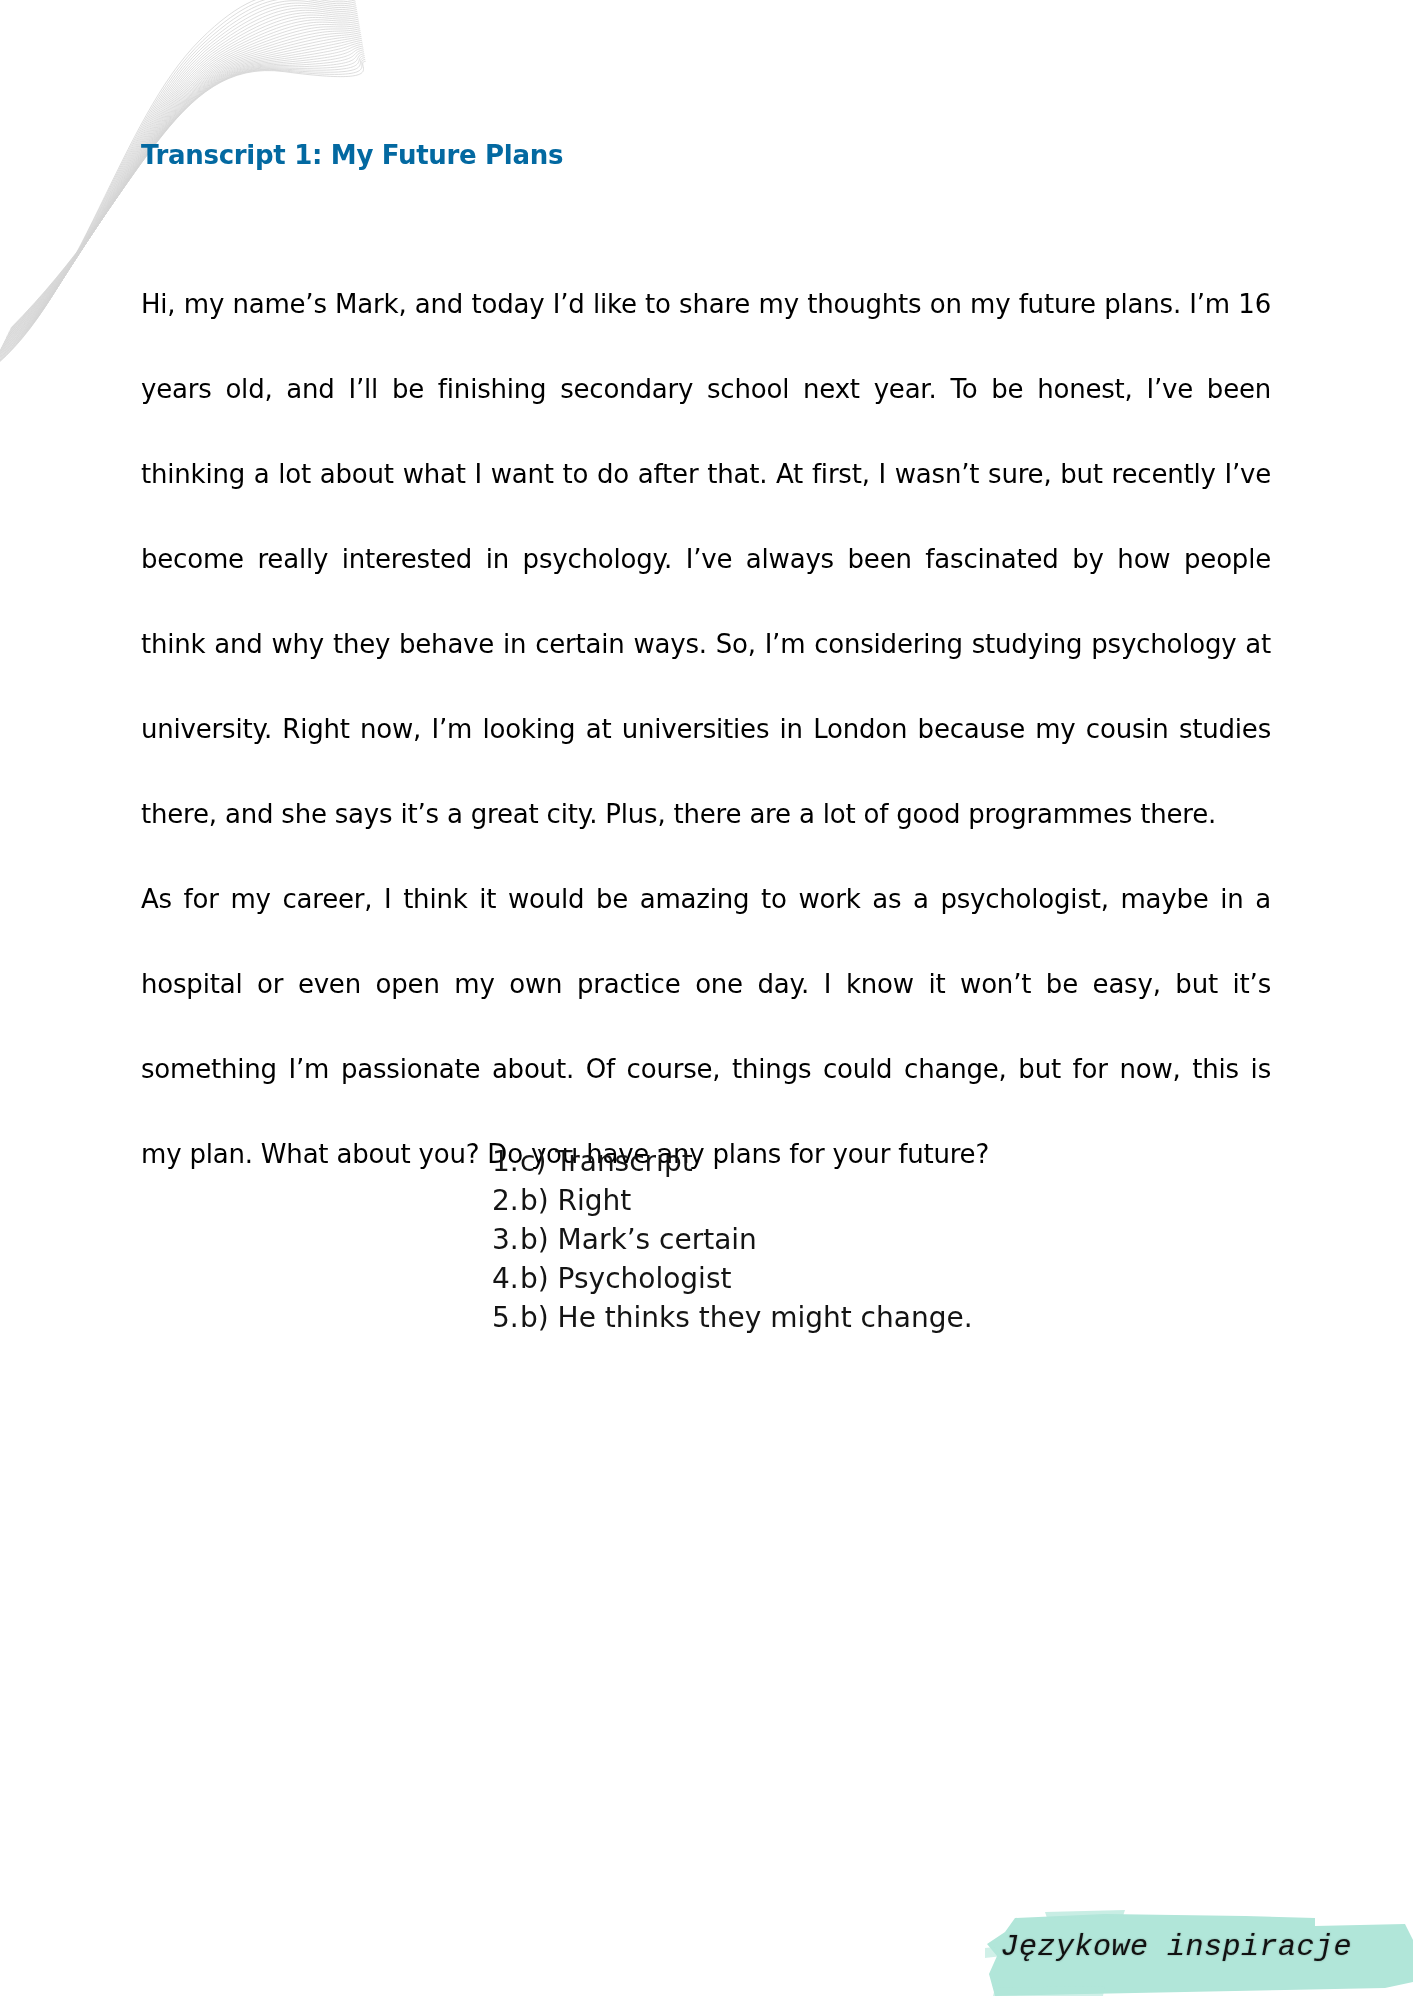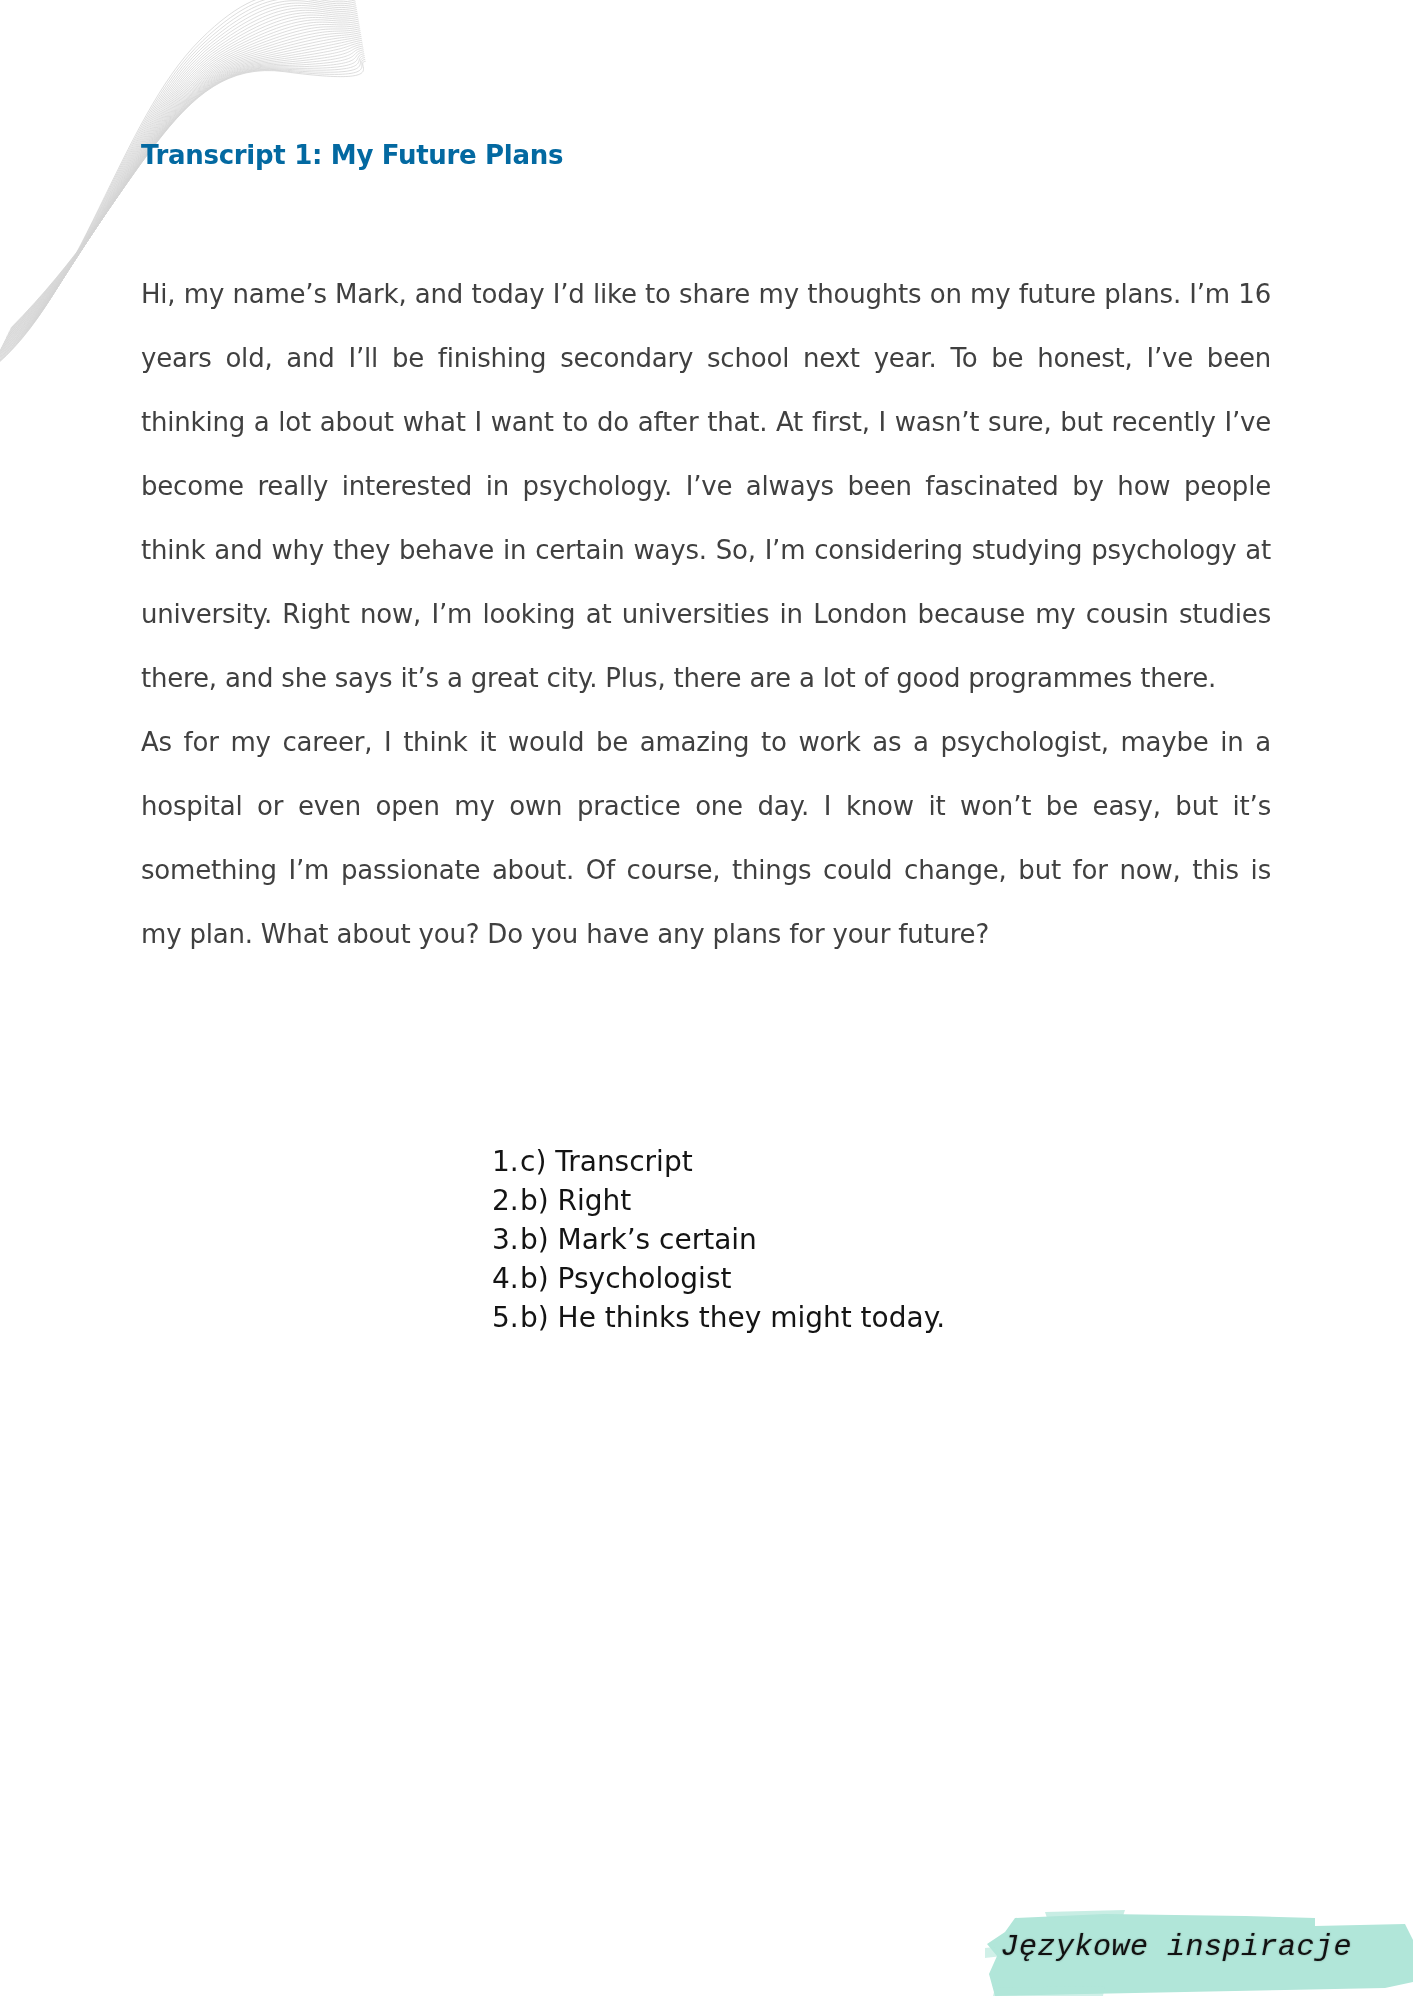--- a/index.html
+++ b/index.html
@@ -27,24 +27,24 @@
       font-weight: bold;
       letter-spacing: -0.3px;
       color: #0369a1;
     }
     .transcript {
       position: absolute;
       left: 141px;
       top: 262px;
       width: 1130px;
       font-size: 26px;
-      line-height: 64px;
+      line-height: 85px;
       text-align: justify;
       letter-spacing: -0.2px;
-      color: #404040;
+      color: #000000;
     }
     .transcript p { margin: 0; }
     .answers {
       position: absolute;
       left: 492px;
       top: 1142px;
       margin: 0;
       padding: 0;
       list-style: none;
       font-size: 28px;
@@ -134,21 +134,21 @@
   <li>
       <span class="num">3.</span>
       <span>b) Mark’s certain</span>
     </li>
   <li>
       <span class="num">4.</span>
       <span>b) Psychologist</span>
     </li>
   <li>
       <span class="num">5.</span>
-      <span>b) He thinks they might today.</span>
+      <span>b) He thinks they might change.</span>
     </li>
 </ol>
 
 <div class="logo">
   <svg width="429" height="92" viewBox="0 0 429 92" xmlns="http://www.w3.org/2000/svg">
     <path d="M20 28 L30 14 L120 10 L260 12 L330 14 L330 22 L420 20 L428 36 L428 78 L400 84 L300 86 L200 88 L100 90 L10 92 L4 70 L12 52 L2 40 Z" fill="#b1e6d9"></path>
     <path d="M0 44 L40 40 L36 50 L0 54 Z" fill="#b1e6d9" opacity="0.6"></path>
     <path d="M60 8 L140 6 L138 12 L62 14 Z" fill="#b1e6d9" opacity="0.7"></path>
     <path d="M10 84 L120 82 L118 92 L8 92 Z" fill="#b1e6d9" opacity="0.6"></path>
   </svg>

